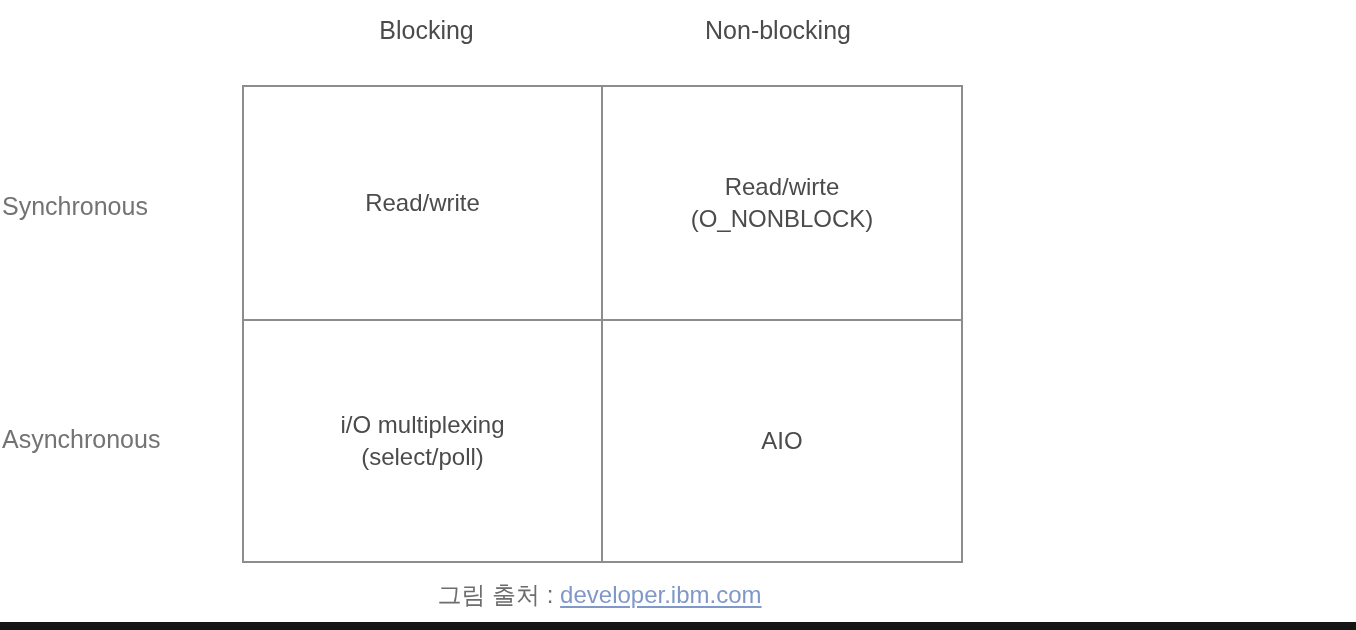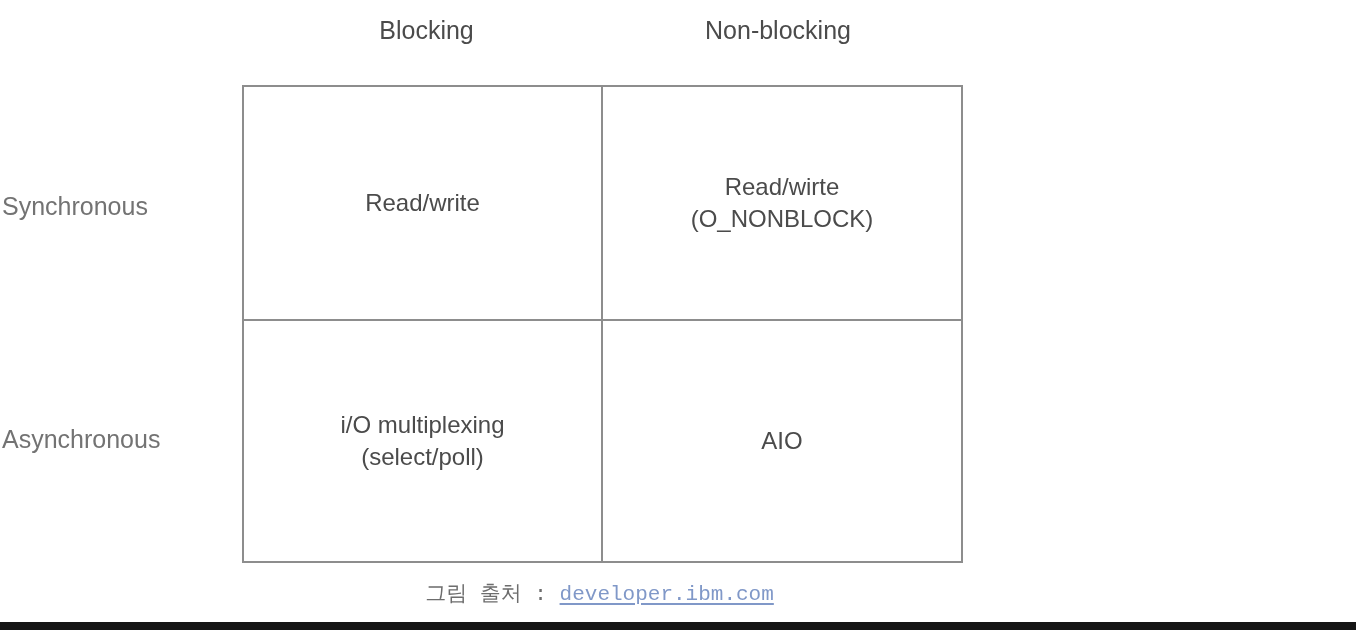--- a/index.html
+++ b/index.html
@@ -102,24 +102,23 @@
     display: block;
   }
 
   
   #figure-caption {
     position: absolute;
     left: 242px;
     top: 579px;
     width: 715px;
     text-align: center;
-    font-size: 21px;
+    font-size: 24px;
     color: #6d6d6d;
     white-space: nowrap;
-    font-family: Liberation Mono, monospace;
   }
   #caption-prefix {
     color: #6d6d6d;
   }
   #caption-link {
     color: #8098c8;
     text-decoration: underline;
     text-decoration-color: #8098c8;
     text-underline-offset: 3px;
   }

